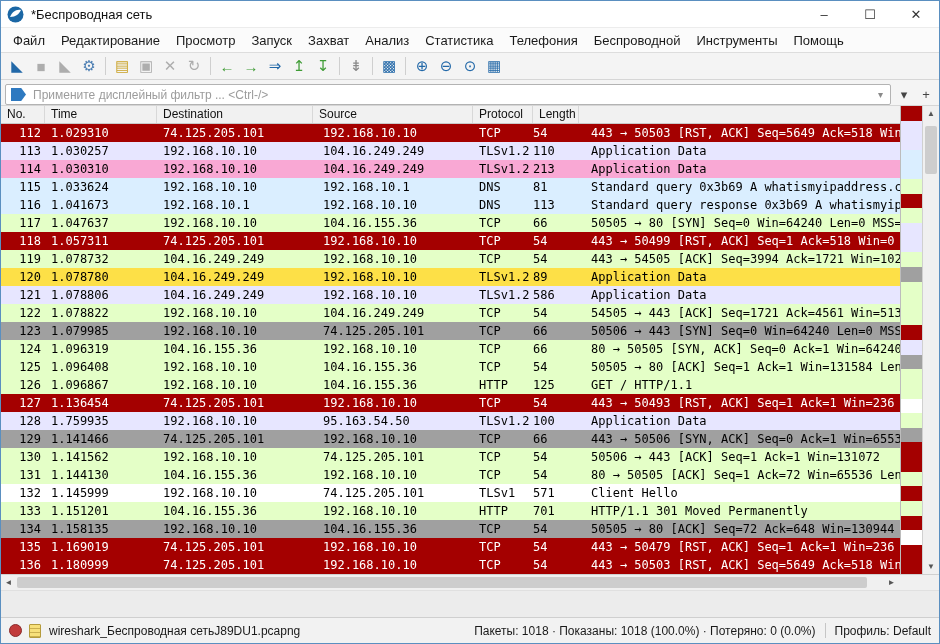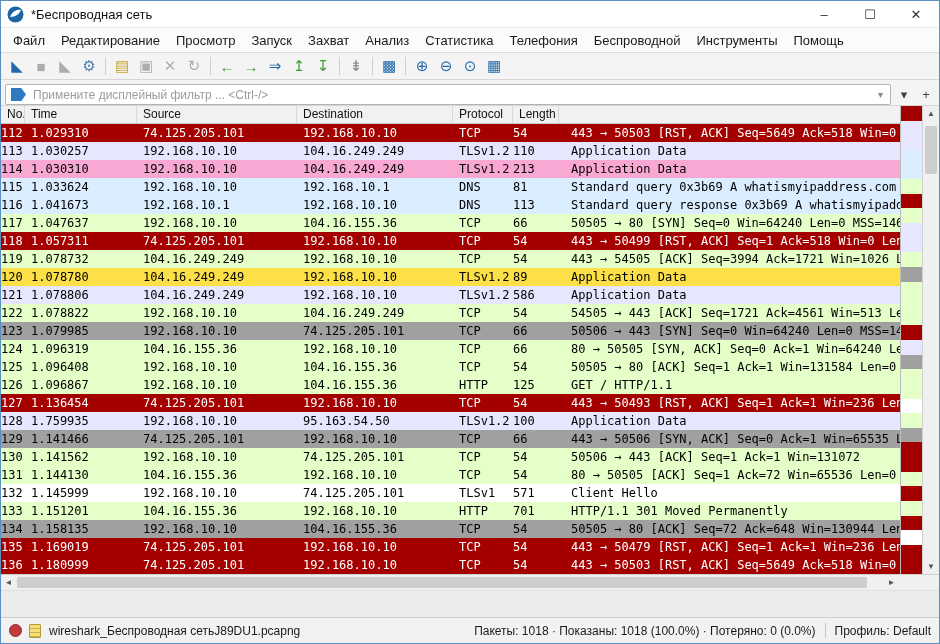--- a/index.html
+++ b/index.html
@@ -45,21 +45,21 @@
   
   .packet-area { height:468px; display:flex; flex:0 0 auto; background:#fff; }
   .table { flex:1; display:flex; flex-direction:column; overflow:hidden; }
   .thead { height:18px; display:flex; background:#f1f1f1; border-bottom:1px solid #c9c9c9;
            font-size:12px; color:#111; flex:0 0 auto; }
   .hcell { line-height:17px; padding-left:6px; border-right:1px solid #d8d8d8; overflow:hidden; white-space:nowrap; }
   .tbody { flex:1; overflow:hidden; background:#fff; }
   .prow { display:flex; height:18px; line-height:18px; font-family:"DejaVu Sans Mono","Liberation Mono",monospace;
           font-size:12px; white-space:pre; overflow:hidden; }
   .cell { overflow:hidden; flex:0 0 auto; }
-  .col-no    { width:24px;  text-align:right; padding-right:4px; }
+  .col-no    { width:44px;  text-align:right; padding-right:4px; }
   .col-time  { width:112px; padding-left:6px; }
   .col-src   { width:160px; padding-left:6px; }
   .col-dst   { width:156px; padding-left:6px; }
   .col-proto { width:60px;  padding-left:6px; }
   .col-len   { width:46px;  }
   .col-info  { flex:1 1 auto; padding-left:12px; }
 
   
   .minimap { width:22px; border-left:1px solid #bcbcbc; display:flex; flex-direction:column; flex:0 0 auto; }
   .stripe { flex:1; }
@@ -160,22 +160,22 @@
     </div>
     <span class="filter-btn">▾</span>
     <span class="filter-btn">+</span>
   </div>
 
   <div class="packet-area">
     <div class="table">
       <div class="thead" id="thead">
           <span class="hcell cell col-no" style="text-align: left; padding-left: 6px;">No.</span>
           <span class="hcell cell col-time">Time</span>
+          <span class="hcell cell col-dst">Destination</span>
           <span class="hcell cell col-src">Source</span>
-          <span class="hcell cell col-dst">Destination</span>
           <span class="hcell cell col-proto">Protocol</span>
           <span class="hcell cell col-len">Length</span>
         </div>
       <div class="tbody" id="tbody">
           <div class="prow" style="background: rgb(164, 0, 0); color: rgb(255, 255, 255);"><span class="cell col-no">112</span><span class="cell col-time">1.029310</span><span class="cell col-src">74.125.205.101</span><span class="cell col-dst">192.168.10.10</span><span class="cell col-proto">TCP</span><span class="cell col-len">54</span><span class="cell col-info">443 → 50503 [RST, ACK] Seq=5649 Ack=518 Win=0 Len=0</span></div>
           <div class="prow" style="background: rgb(231, 230, 255); color: rgb(0, 0, 0);"><span class="cell col-no">113</span><span class="cell col-time">1.030257</span><span class="cell col-src">192.168.10.10</span><span class="cell col-dst">104.16.249.249</span><span class="cell col-proto">TLSv1.2</span><span class="cell col-len">110</span><span class="cell col-info">Application Data</span></div>
           <div class="prow" style="background: #f9a8d4; color: rgb(0, 0, 0);"><span class="cell col-no">114</span><span class="cell col-time">1.030310</span><span class="cell col-src">192.168.10.10</span><span class="cell col-dst">104.16.249.249</span><span class="cell col-proto">TLSv1.2</span><span class="cell col-len">213</span><span class="cell col-info">Application Data</span></div>
           <div class="prow" style="background: rgb(218, 238, 255); color: rgb(0, 0, 0);"><span class="cell col-no">115</span><span class="cell col-time">1.033624</span><span class="cell col-src">192.168.10.10</span><span class="cell col-dst">192.168.10.1</span><span class="cell col-proto">DNS</span><span class="cell col-len">81</span><span class="cell col-info">Standard query 0x3b69 A whatismyipaddress.com</span></div>
           <div class="prow" style="background: rgb(218, 238, 255); color: rgb(0, 0, 0);"><span class="cell col-no">116</span><span class="cell col-time">1.041673</span><span class="cell col-src">192.168.10.1</span><span class="cell col-dst">192.168.10.10</span><span class="cell col-proto">DNS</span><span class="cell col-len">113</span><span class="cell col-info">Standard query response 0x3b69 A whatismyipaddress.com</span></div>
           <div class="prow" style="background: rgb(228, 255, 199); color: rgb(0, 0, 0);"><span class="cell col-no">117</span><span class="cell col-time">1.047637</span><span class="cell col-src">192.168.10.10</span><span class="cell col-dst">104.16.155.36</span><span class="cell col-proto">TCP</span><span class="cell col-len">66</span><span class="cell col-info">50505 → 80 [SYN] Seq=0 Win=64240 Len=0 MSS=1460 WS=256 SACK_PERM=1</span></div>

